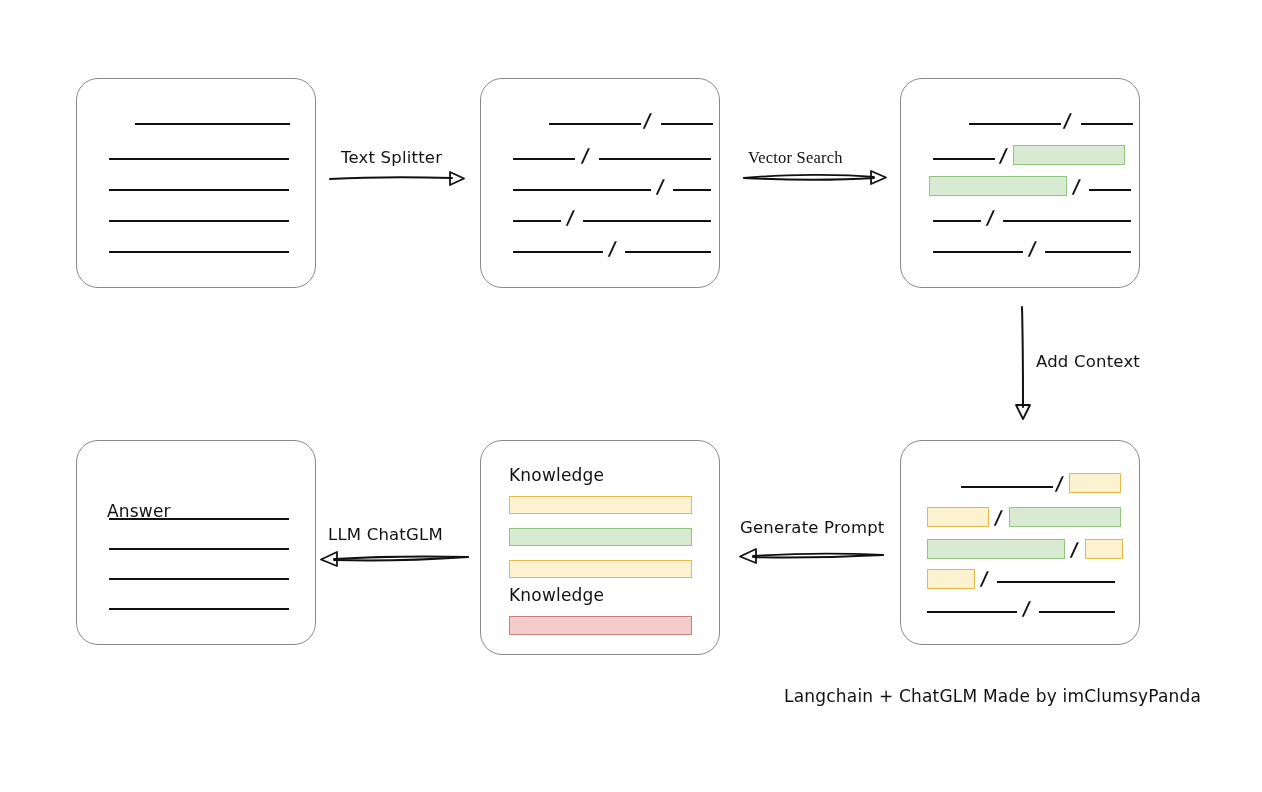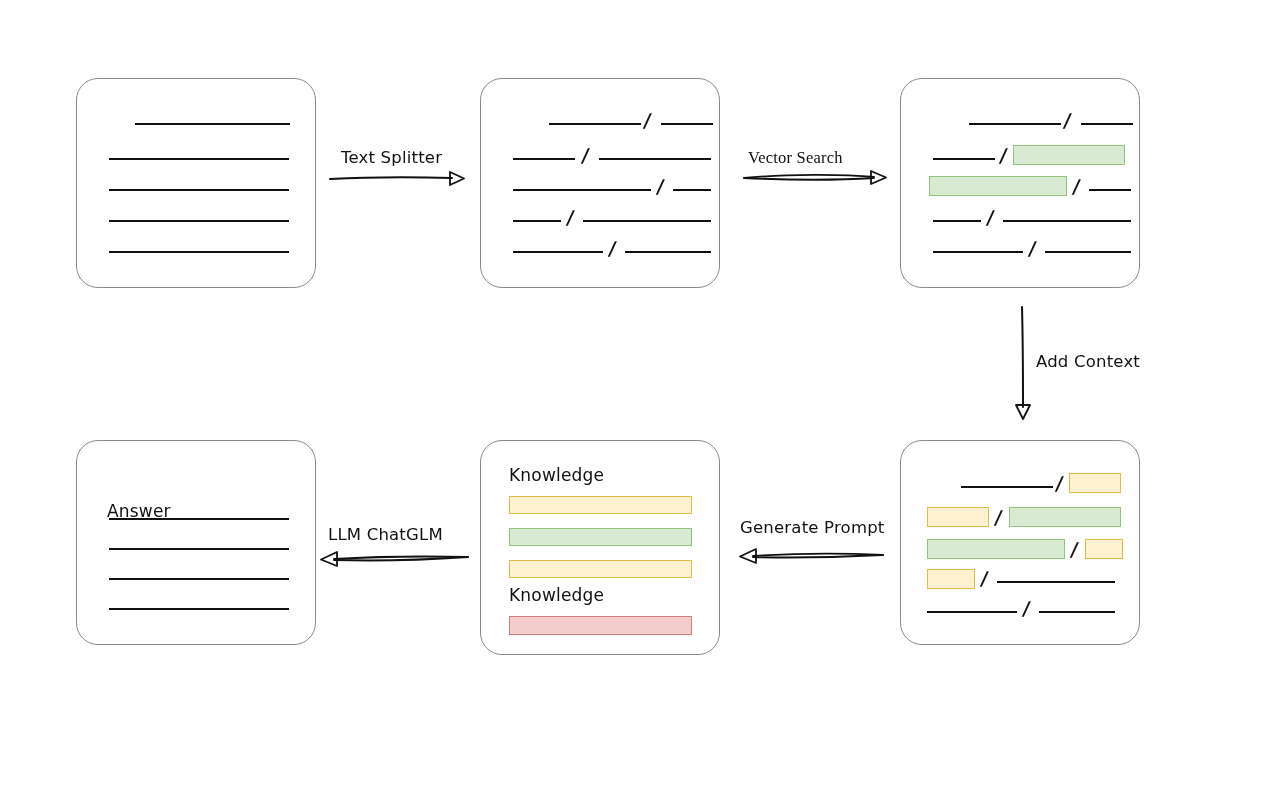--- a/index.html
+++ b/index.html
@@ -159,14 +159,15 @@
   </svg>
 
   <div class="card" style="left:76px;top:440px;width:240px;height:205px;">
     <div class="card-label" style="left:30px;top:25px;margin-top:35px;">Answer</div>
     <div class="line" style="left:32px;top:77px;width:180px;"></div>
     <div class="line" style="left:32px;top:107px;width:180px;"></div>
     <div class="line" style="left:32px;top:137px;width:180px;"></div>
     <div class="line" style="left:32px;top:167px;width:180px;"></div>
   </div>
 
+  <div class="footer" style="left:784px;top:686px;">Langchain + ChatGLM Made by imClumsyPanda</div>
 
 </div>
 
 </body></html>

